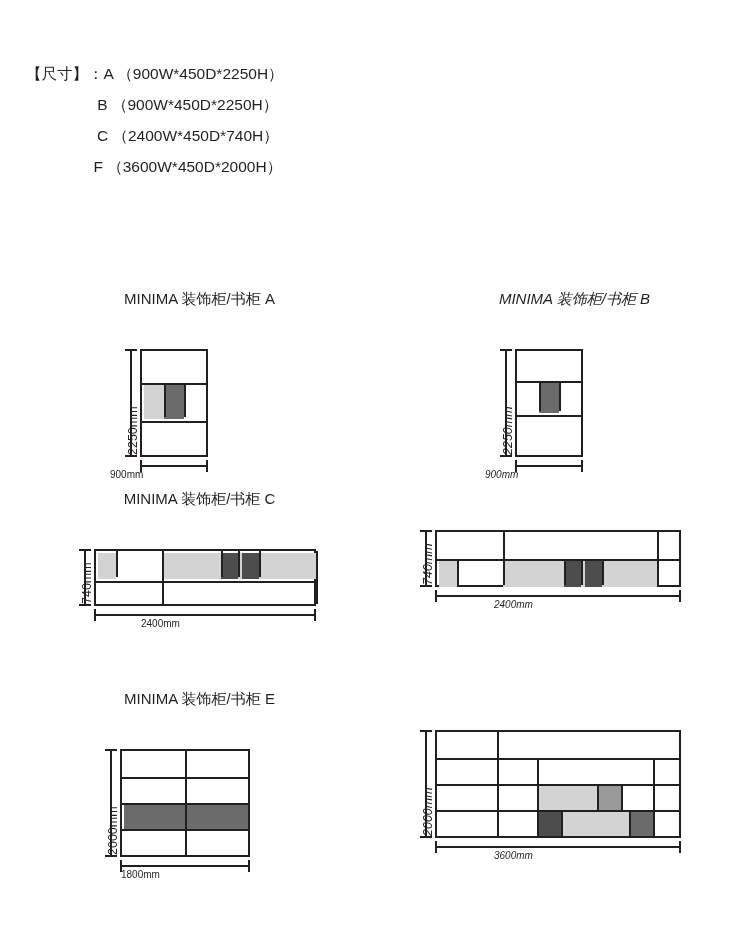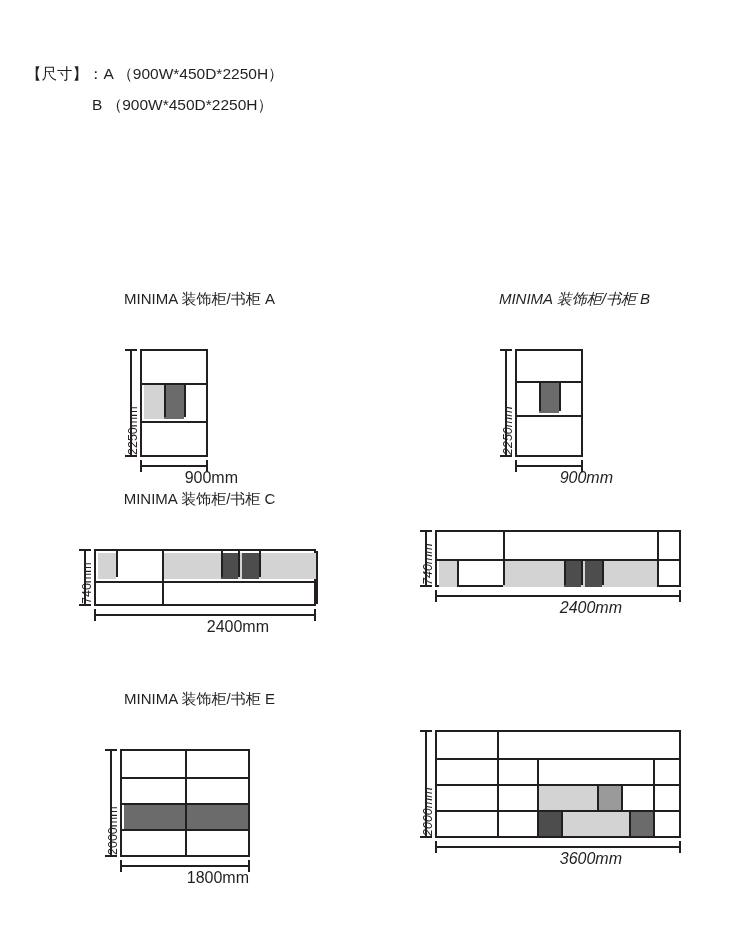--- a/index.html
+++ b/index.html
@@ -19,20 +19,21 @@
   
   .spec-list {
     position: absolute;
     left: 26px;
     top: 58px;
     font-size: 15.5px;
     line-height: 31px;
   }
   .spec-row {
     white-space: nowrap;
+    text-align: center;
   }
   .spec-row .spec-head {
     letter-spacing: 0px;
   }
   .spec-row .spec-indent {
     display: inline-block;
     width: 66px;
   }
 
   
@@ -118,36 +119,44 @@
     position: absolute;
     top: -5px;
     height: 12px;
     width: 2px;
     background: #231f20;
   }
   .hdim::before { left: 0; }
   .hdim::after  { right: 0; }
   .hdim-label {
     position: absolute;
-    font-size: 16px;
+    font-size: 10px;
     white-space: nowrap;
-    text-align: right;
+    text-align: left;
   }
 </style>
 </head>
 <body>
 
 <div class="spec-list">
   <div class="spec-row">
     <span class="spec-head">【尺寸】：</span><span>A</span>
     <span>（900W*450D*2250H）</span>
   </div>
   <div class="spec-row">
     <span class="spec-indent"></span><span>B</span>
     <span>（900W*450D*2250H）</span>
+  </div>
+  <div class="spec-row">
+    <span class="spec-indent"></span><span>C</span>
+    <span>（2400W*450D*740H）</span>
+  </div>
+  <div class="spec-row">
+    <span class="spec-indent"></span><span>F</span>
+    <span>（3600W*450D*2000H）</span>
   </div>
 </div>
 
 <div class="figures">
 
   <div class="fig-row">
 
     <div class="fig left">
       <div class="fig-title">MINIMA 装饰柜/书柜 A</div>
       <div class="draw">

